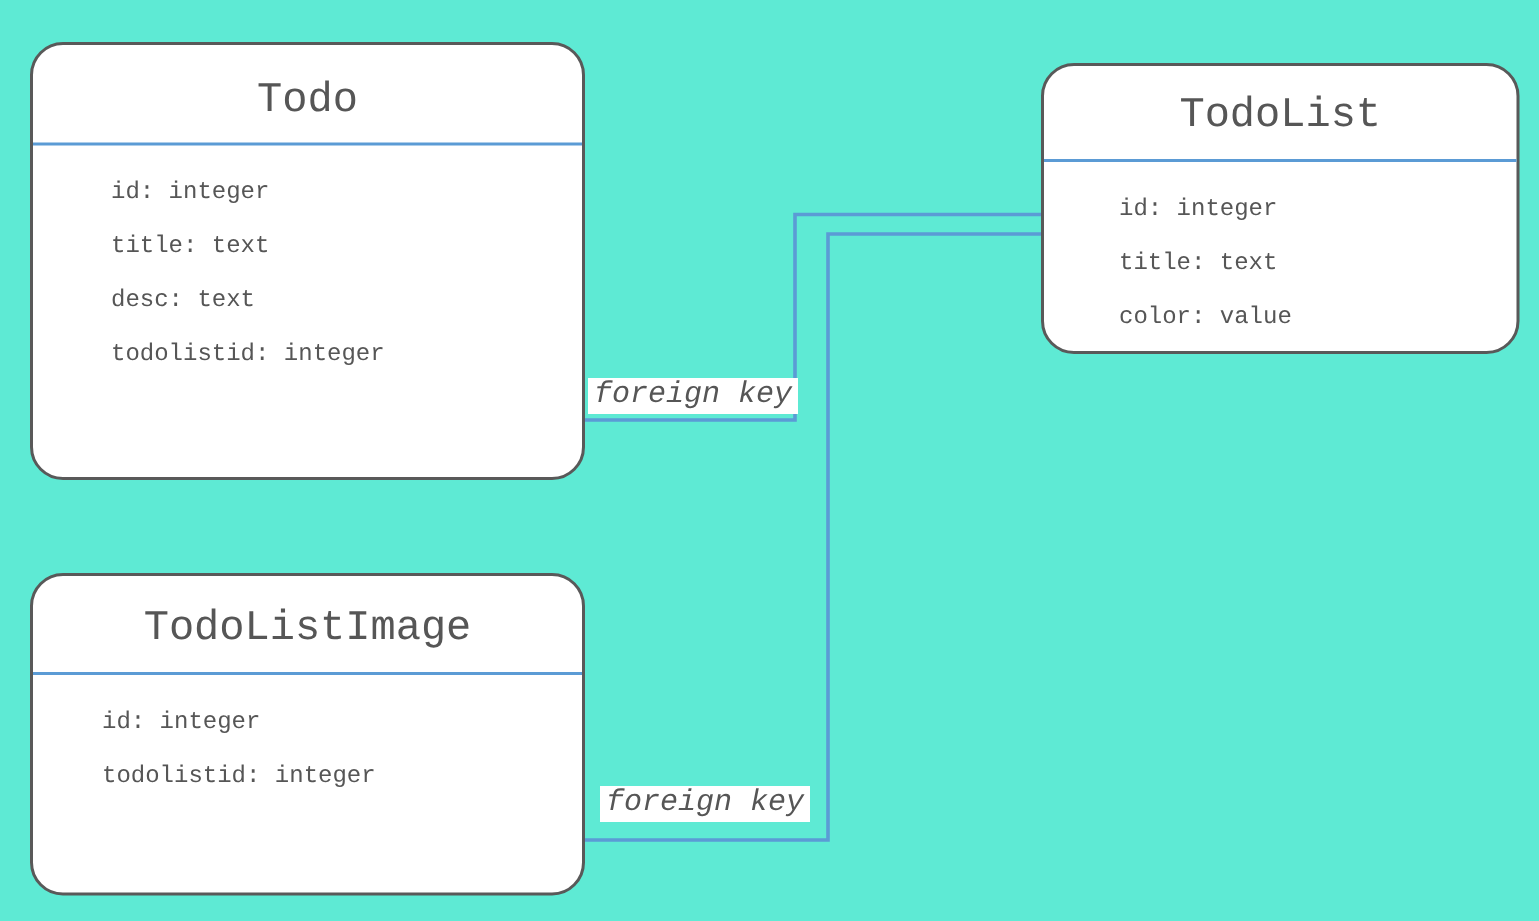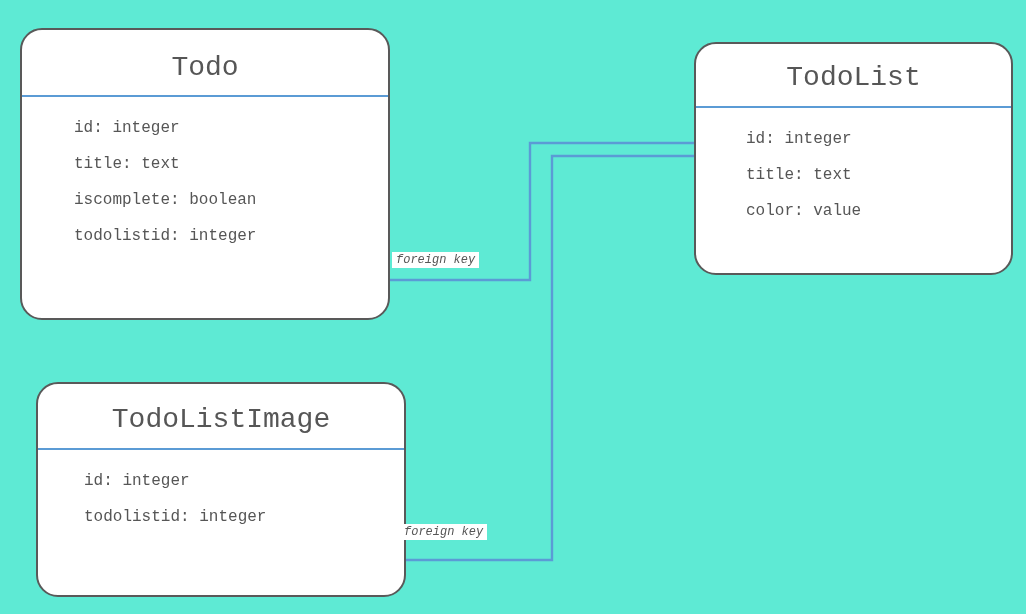--- a/index.html
+++ b/index.html
@@ -54,45 +54,45 @@
     line-height: 36px;
     white-space: nowrap;
   }
 
   
   #box-todo          { left: 20px;  top: 28px;  width: 370px; height: 292px; }
   #box-todo .entity-title   { margin-top: 24px; }
   #box-todo .entity-divider { top: 65px; }
   #box-todo .entity-fields  { top: 80px; }
 
-  #box-todolistimage { left: 36px;  top: 382px; width: 370px; height: 215px; }
+  #box-todolistimage { left: 20px;  top: 382px; width: 370px; height: 215px; }
   #box-todolistimage .entity-title   { margin-top: 22px; }
   #box-todolistimage .entity-divider { top: 64px; }
   #box-todolistimage .entity-fields  { top: 79px; padding-left: 46px; }
 
-  #box-todolist      { left: 694px; top: 42px;  width: 319px; height: 233px; }
+  #box-todolist      { left: 694px; top: 42px;  width: 319px; height: 194px; }
   #box-todolist .entity-title   { margin-top: 20px; }
   #box-todolist .entity-divider { top: 62px; }
   #box-todolist .entity-fields  { top: 77px; padding-left: 50px; }
 
   
   #connectors {
     position: absolute;
     left: 0; top: 0;
     width: 1026px;
     height: 614px;
     z-index: 2;
     pointer-events: none;
   }
 
   
   .fk-label {
     position: absolute;
     color: #565656;
-    font-size: 12px;
+    font-size: 20px;
     font-style: italic;
     line-height: 1;
     white-space: nowrap;
     background: #ffffff;
     padding: 2px 4px;
     z-index: 4;
   }
   #fk-label-todo          { left: 392px; top: 252px; }
   #fk-label-todolistimage { left: 400px; top: 524px; }
 </style>
@@ -112,21 +112,21 @@
 
     <path d="M330,560 L552,560 L552,156 L729,156" fill="none" stroke="#5B9BD5" stroke-width="2.4" marker-end="url(#arrowhead)"></path>
   </svg>
 
   <div class="entity" id="box-todo">
     <div class="entity-title">Todo</div>
     <div class="entity-divider"></div>
     <div class="entity-fields">
       <div class="field">id: integer</div>
       <div class="field">title: text</div>
-      <div class="field">iscomplete: boolean</div>
+      <div class="field">desc: text</div>
       <div class="field">todolistid: integer</div>
     </div>
   </div>
 
   <div class="entity" id="box-todolistimage">
     <div class="entity-title">TodoListImage</div>
     <div class="entity-divider"></div>
     <div class="entity-fields">
       <div class="field">id: integer</div>
       <div class="field">todolistid: integer</div>

